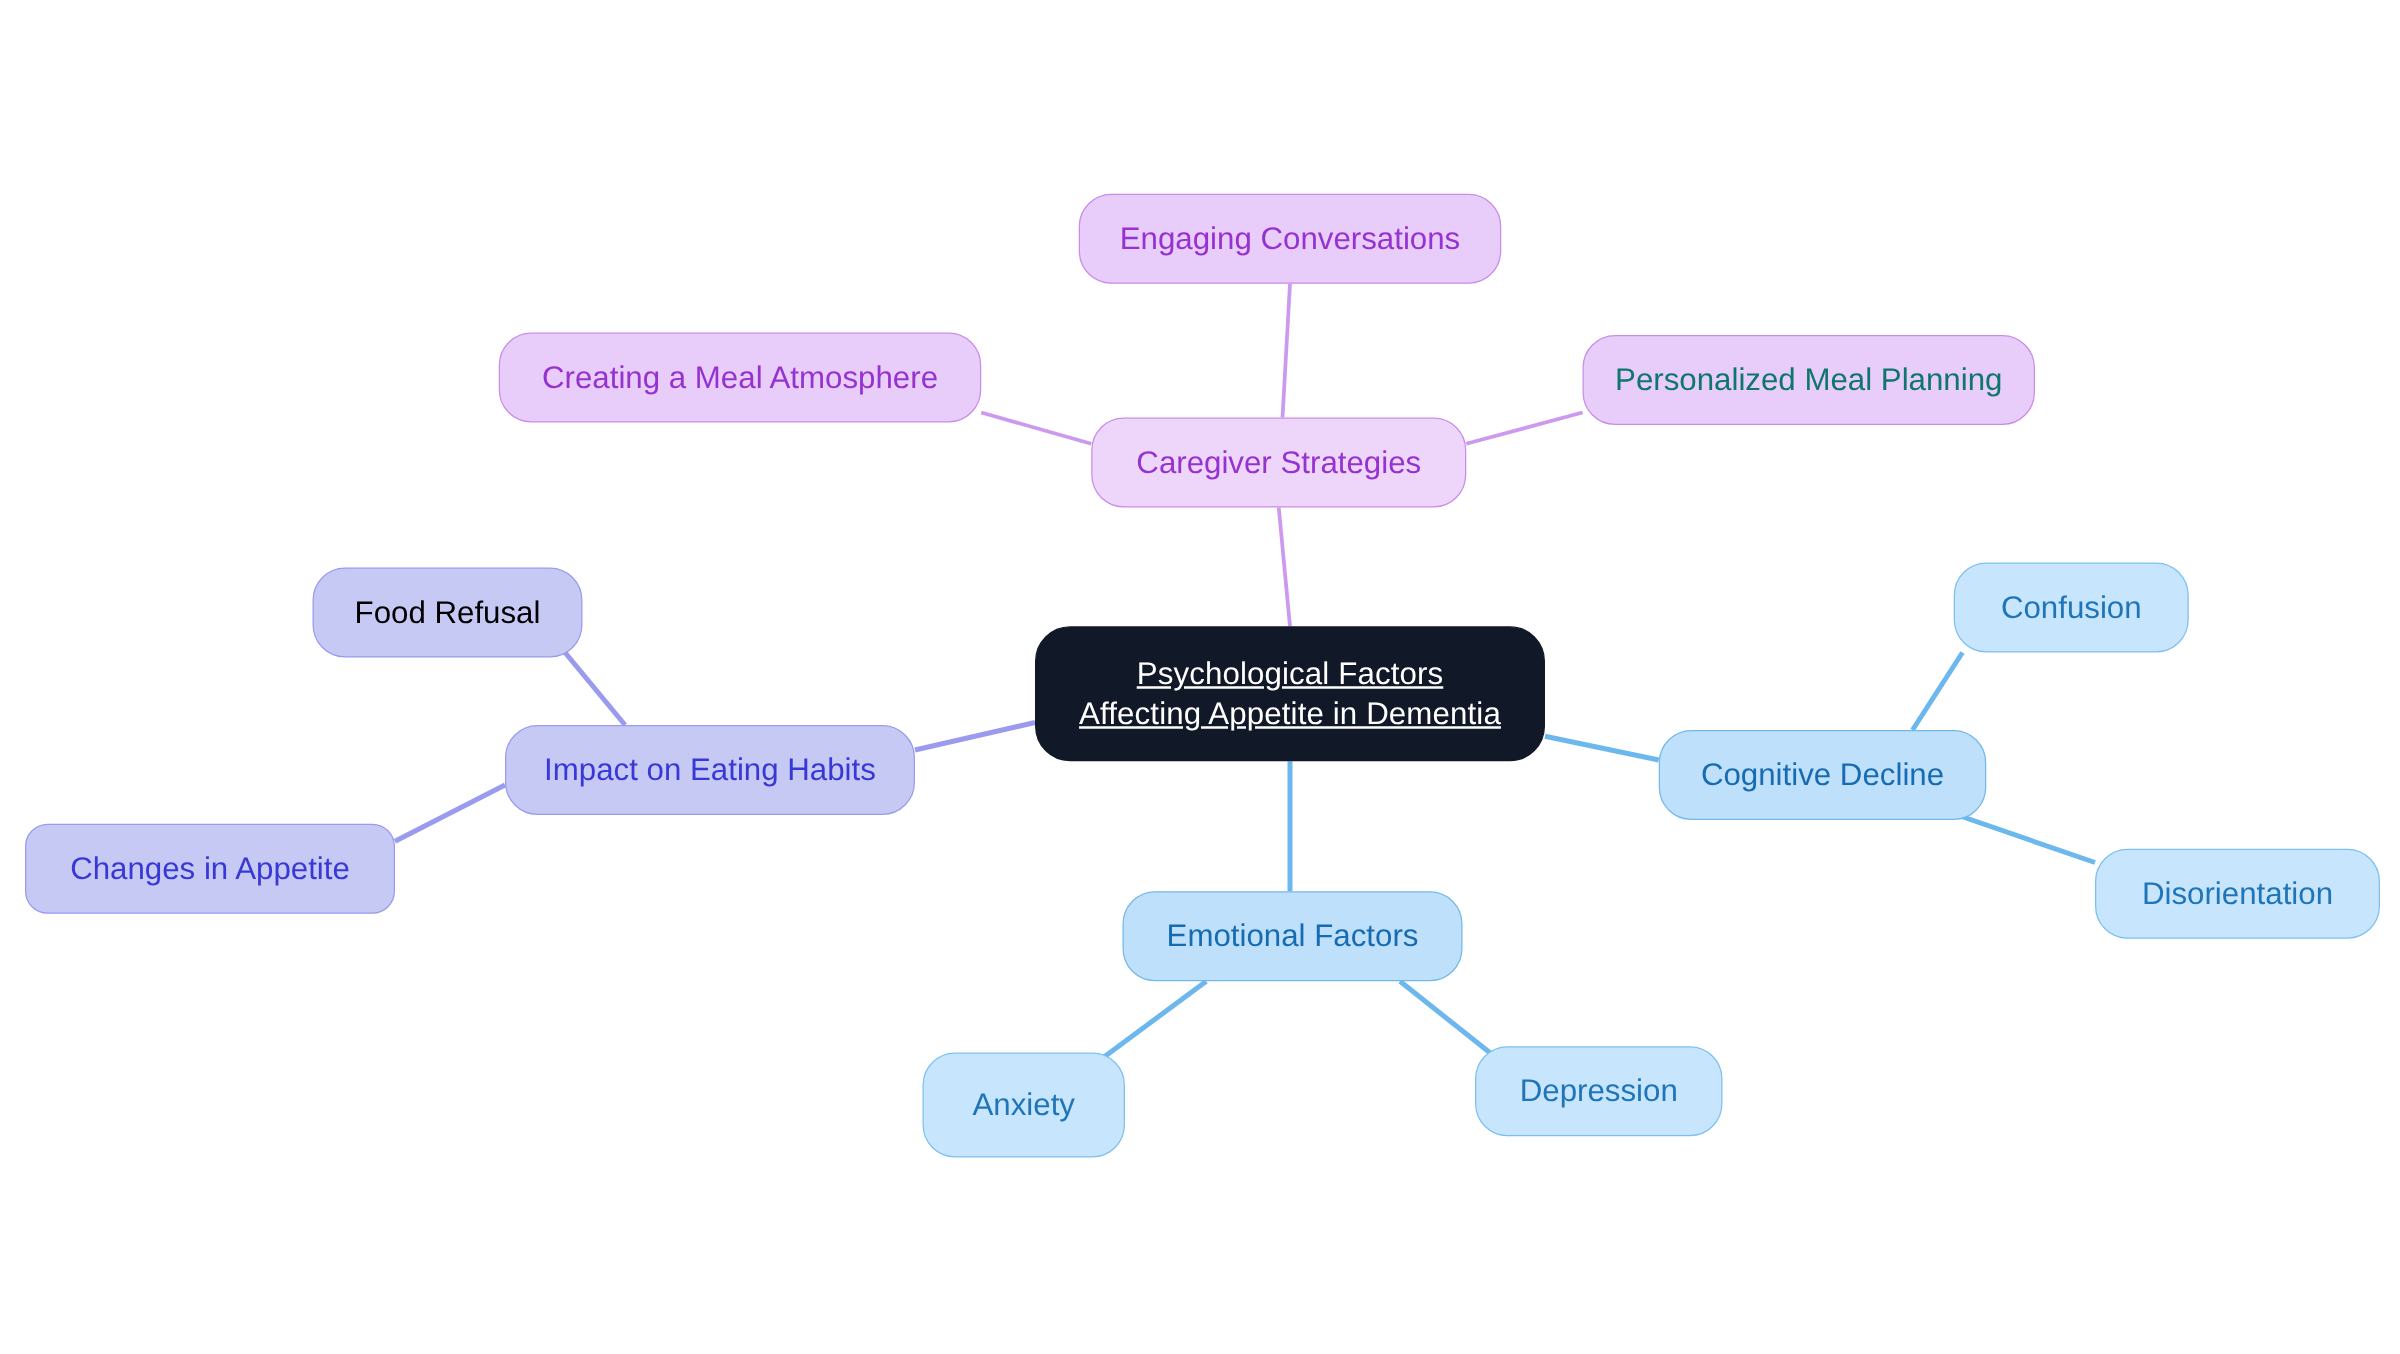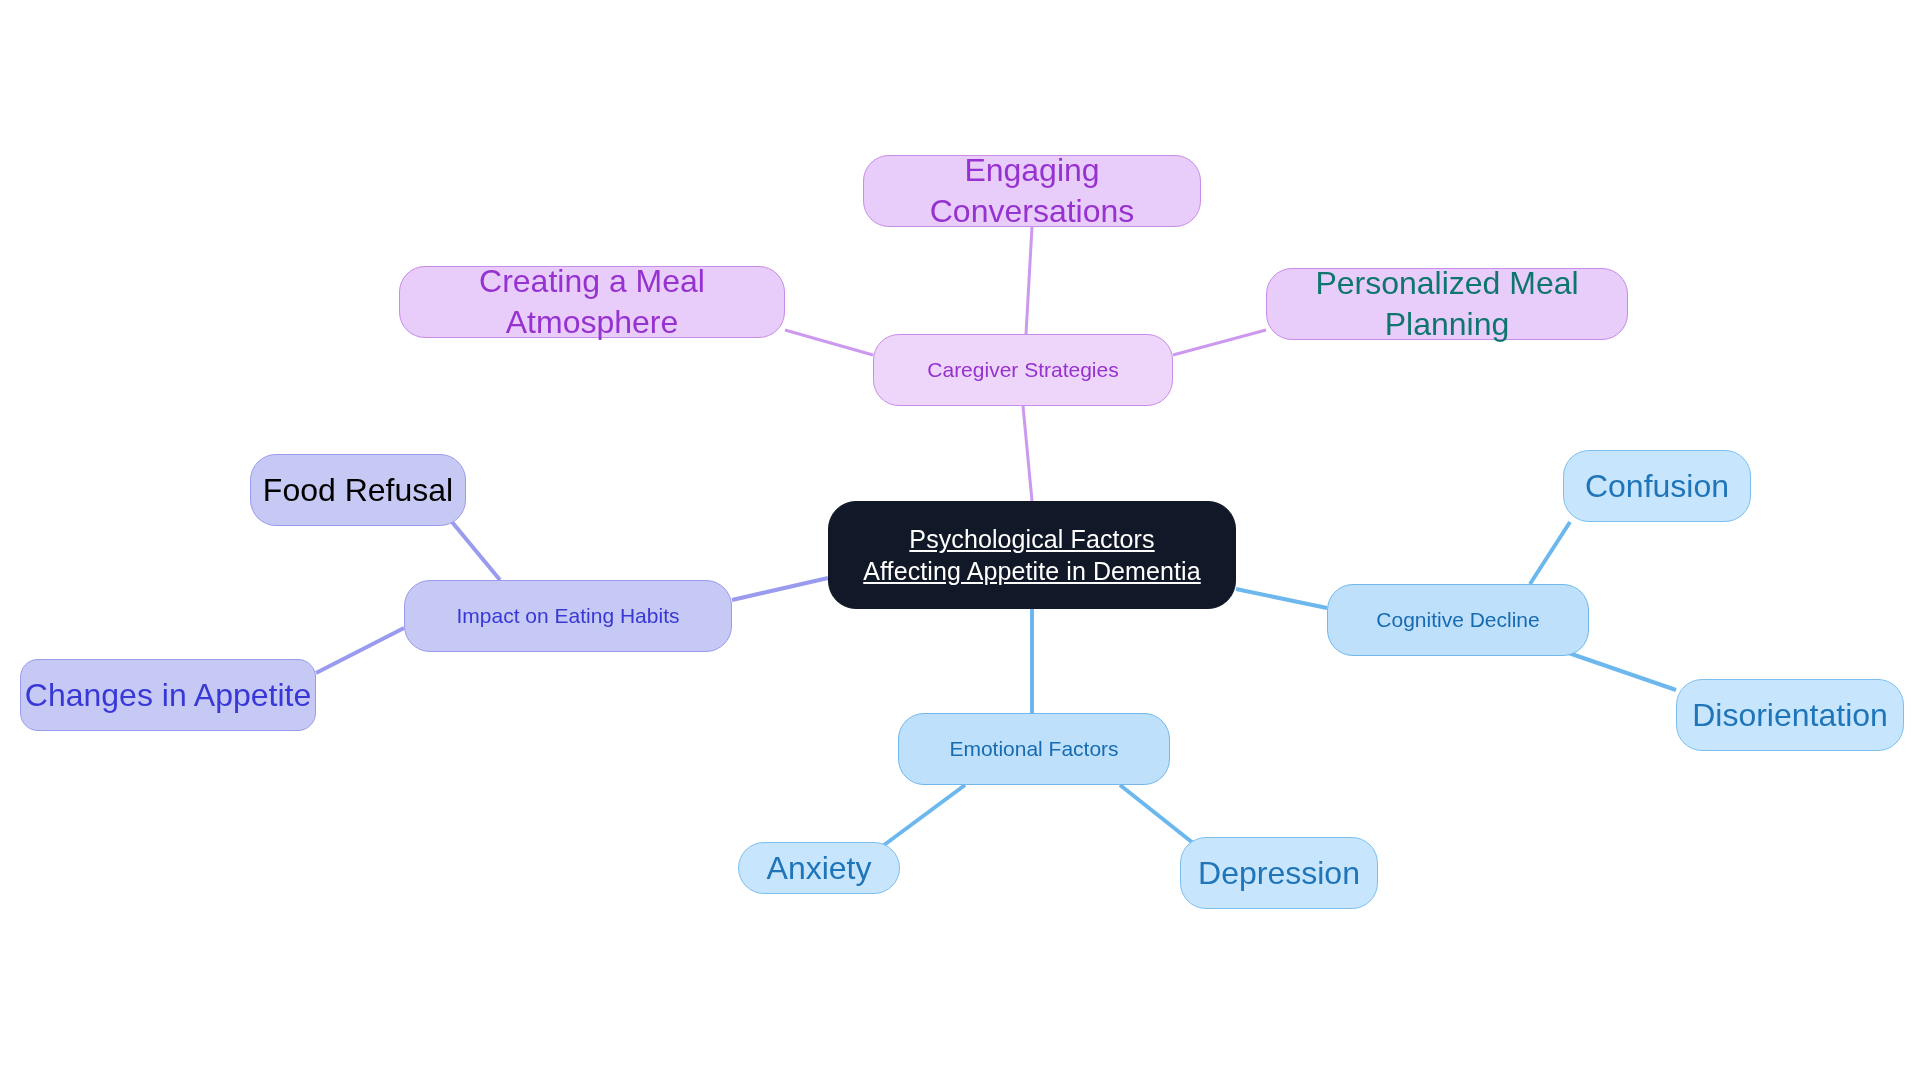--- a/index.html
+++ b/index.html
@@ -42,25 +42,25 @@
     background: #111827;
     border-color: #111827;
     color: #ffffff;
     border-radius: 28px;
     font-size: 25px;
     letter-spacing: 0.1px;
     text-decoration: underline;
   }
   .node-central-branch {
     border-radius: 26px;
-    font-size: 21px;
+    font-size: 25px;
   }
   .node-leaf {
     border-radius: 26px;
-    font-size: 32px;
+    font-size: 25px;
   }
   .purple-branch {
     background: #eed6fb;
     border-color: #c98ce8;
     color: #9632cf;
   }
   .purple-leaf {
     background: #e8ccfa;
     border-color: #c98ce8;
     color: #9632cf;
@@ -109,19 +109,19 @@
       <div class="node node-root" style="left: 828px; top: 501px; width: 408px; height: 108px; background: rgb(17, 24, 39); color: rgb(255, 255, 255);">Psychological Factors
 Affecting Appetite in Dementia</div>
       <div class="node node-central-branch purple-branch" style="left: 873px; top: 334px; width: 300px; height: 72px; background: rgb(238, 214, 251); border-color: rgb(201, 140, 232); color: rgb(150, 50, 207);">Caregiver Strategies</div>
       <div class="node node-leaf purple-leaf" style="left: 863px; top: 155px; width: 338px; height: 72px; background: rgb(232, 204, 250); border-color: rgb(201, 140, 232); color: rgb(150, 50, 207);">Engaging Conversations</div>
       <div class="node node-leaf purple-leaf" style="left: 399px; top: 266px; width: 386px; height: 72px; background: rgb(232, 204, 250); border-color: rgb(201, 140, 232); color: rgb(150, 50, 207);">Creating a Meal Atmosphere</div>
       <div class="node node-leaf purple-leaf" style="left: 1266px; top: 268px; width: 362px; height: 72px; background: rgb(232, 204, 250); border-color: rgb(201, 140, 232); color: #0f766e;">Personalized Meal Planning</div>
       <div class="node node-central-branch blue-branch" style="left: 1327px; top: 584px; width: 262px; height: 72px; background: rgb(191, 224, 251); border-color: rgb(114, 184, 236); color: rgb(23, 107, 176);">Cognitive Decline</div>
       <div class="node node-leaf blue-leaf" style="left: 1563px; top: 450px; width: 188px; height: 72px; background: rgb(199, 229, 253); border-color: rgb(125, 192, 239); color: rgb(31, 117, 184);">Confusion</div>
       <div class="node node-leaf blue-leaf" style="left: 1676px; top: 679px; width: 228px; height: 72px; background: rgb(199, 229, 253); border-color: rgb(125, 192, 239); color: rgb(31, 117, 184);">Disorientation</div>
       <div class="node node-central-branch blue-branch" style="left: 898px; top: 713px; width: 272px; height: 72px; background: rgb(191, 224, 251); border-color: rgb(114, 184, 236); color: rgb(23, 107, 176);">Emotional Factors</div>
-      <div class="node node-leaf blue-leaf" style="left: 738px; top: 842px; width: 162px; height: 52px; background: rgb(199, 229, 253); border-color: rgb(125, 192, 239); color: rgb(31, 117, 184);">Anxiety</div>
+      <div class="node node-leaf blue-leaf" style="left: 738px; top: 842px; width: 162px; height: 84px; background: rgb(199, 229, 253); border-color: rgb(125, 192, 239); color: rgb(31, 117, 184);">Anxiety</div>
       <div class="node node-leaf blue-leaf" style="left: 1180px; top: 837px; width: 198px; height: 72px; background: rgb(199, 229, 253); border-color: rgb(125, 192, 239); color: rgb(31, 117, 184);">Depression</div>
       <div class="node node-central-branch peri-branch" style="left: 404px; top: 580px; width: 328px; height: 72px; background: rgb(199, 201, 245); border-color: rgb(154, 154, 238); color: rgb(56, 56, 214);">Impact on Eating Habits</div>
       <div class="node node-leaf peri-leaf" style="left: 250px; top: 454px; width: 216px; height: 72px; background: rgb(199, 201, 245); border-color: rgb(154, 154, 238); color: #000000;">Food Refusal</div>
       <div class="node node-leaf peri-leaf" style="left: 20px; top: 659px; width: 296px; height: 72px; background: rgb(199, 201, 245); border-color: rgb(154, 154, 238); color: rgb(56, 56, 214); border-radius: 18px;">Changes in Appetite</div>
     </div>
 </div>
 
 </body></html>

